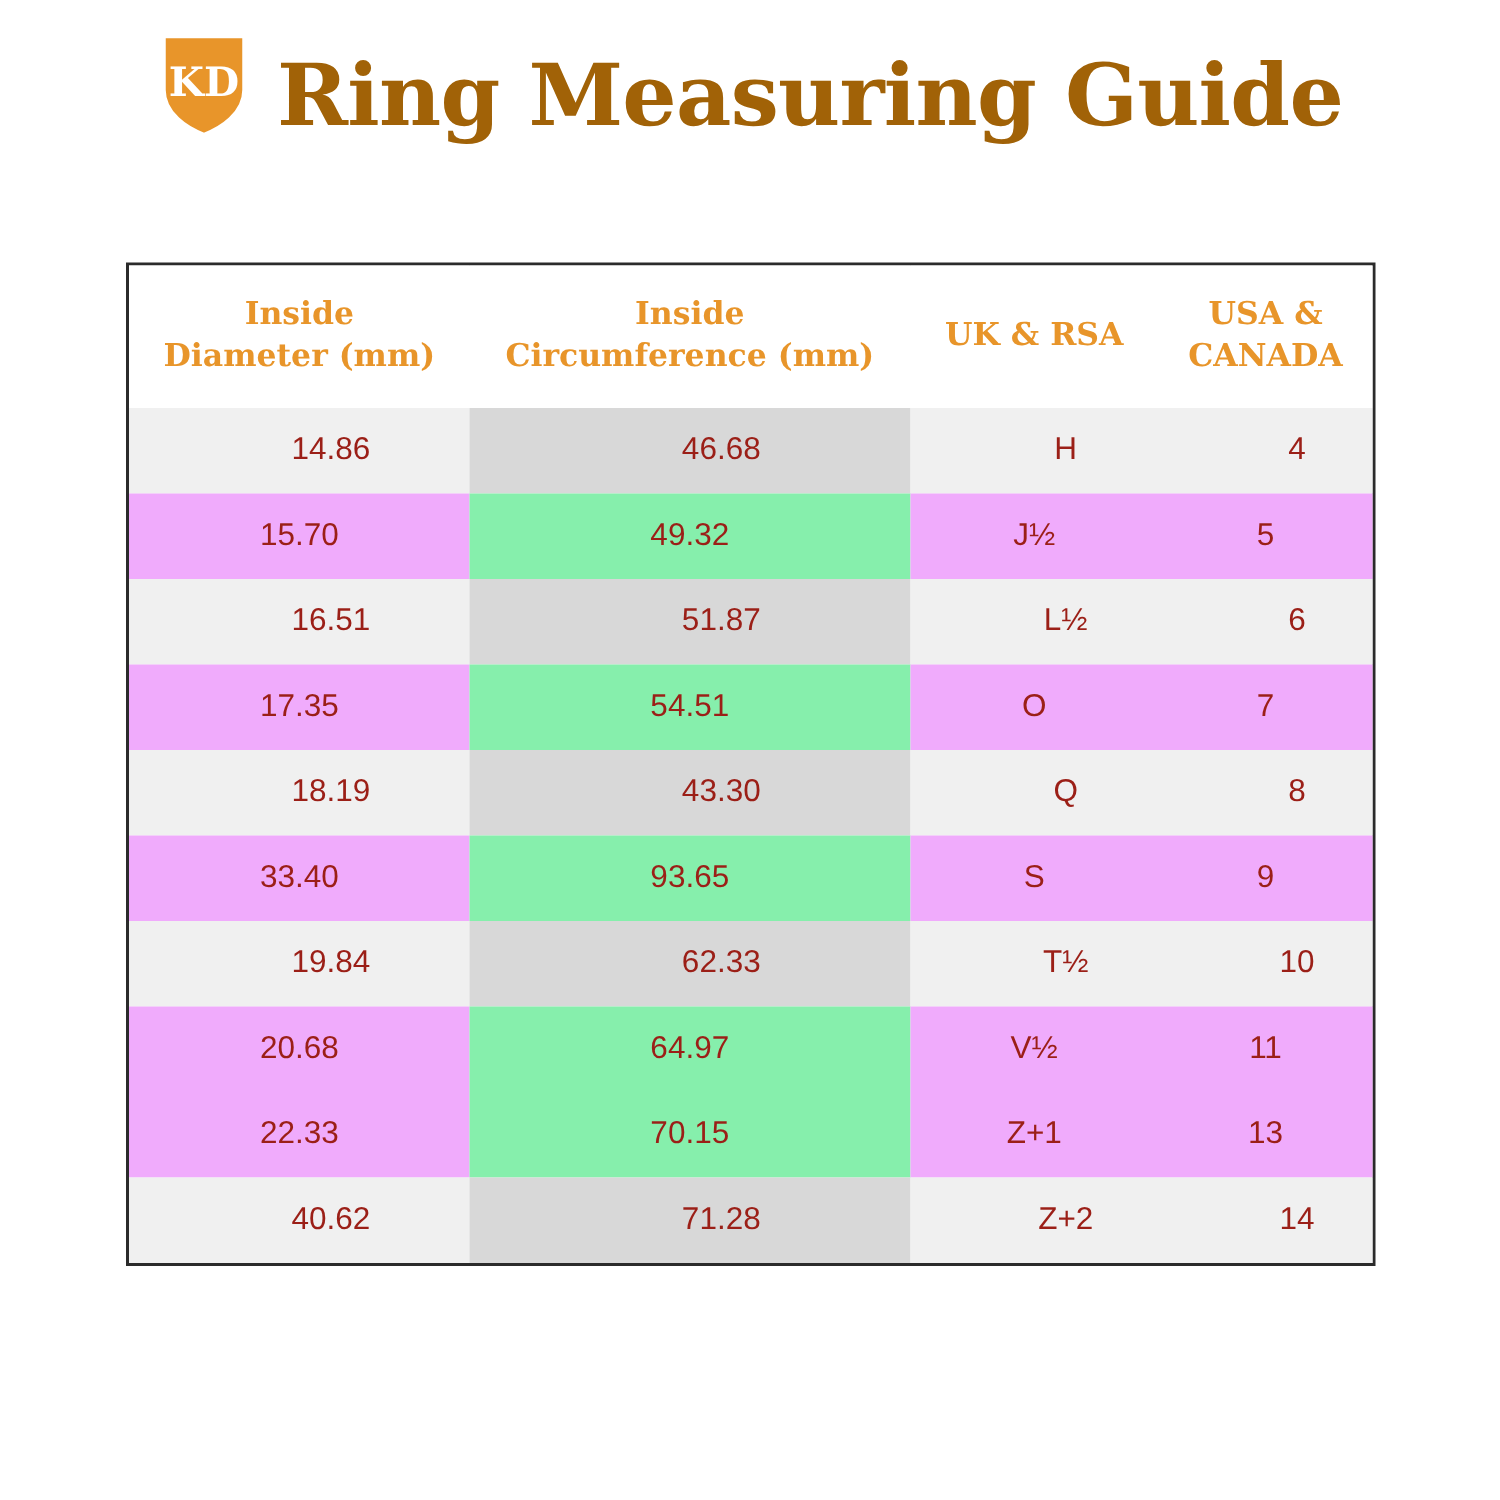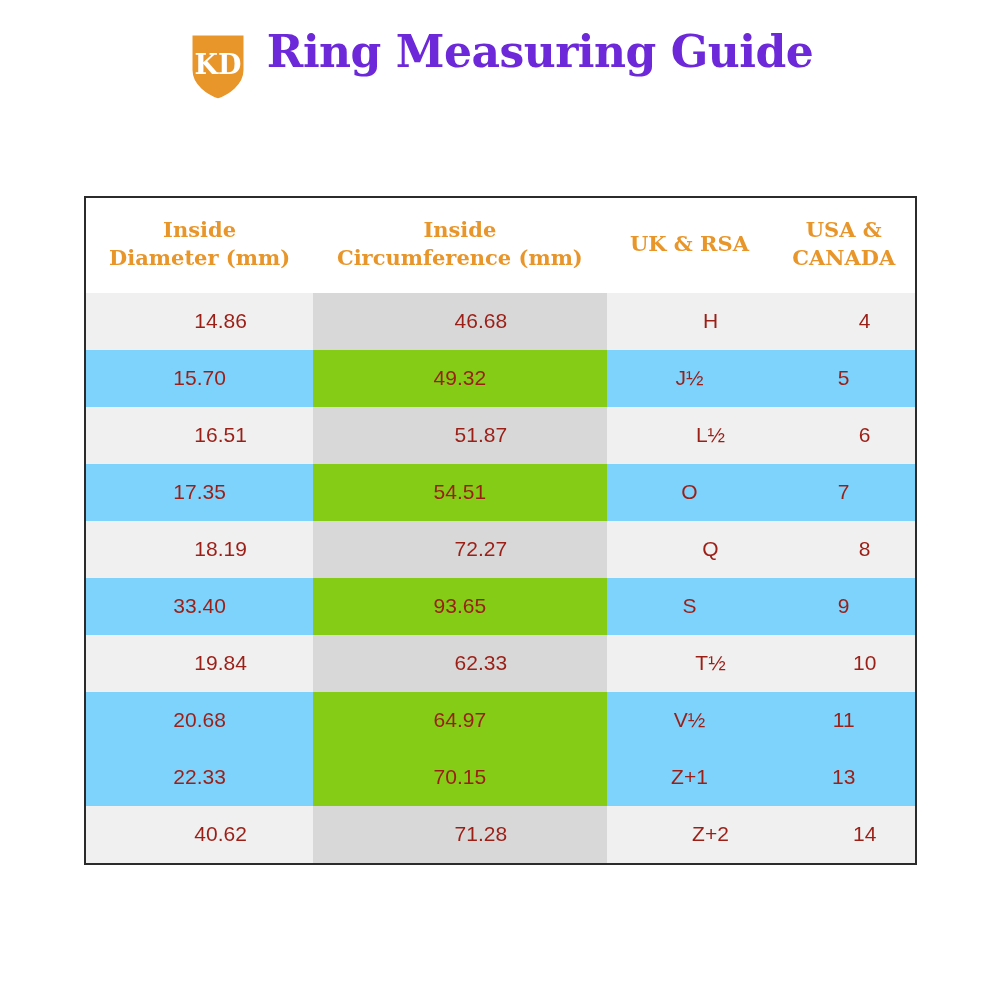--- a/index.html
+++ b/index.html
@@ -18,56 +18,55 @@
     width: 1000px;
     height: 1000px;
     position: relative;
     background: #ffffff;
     box-sizing: border-box;
   }
 
   
   .header {
     display: flex;
-    align-items: flex-start;
+    align-items: flex-end;
     justify-content: center;
     gap: 18px;
     padding-top: 30px;
     height: 92px;
     box-sizing: border-box;
   }
 
   .logo {
     width: 62px;
     height: 72px;
     position: relative;
     flex: 0 0 auto;
   }
   .logo svg { display: block; }
 
   .title {
     font-family: "DejaVu Serif", "Liberation Serif", serif;
     font-weight: bold;
-    font-size: 44px;
+    font-size: 57px;
     line-height: 1;
-    color: #6d28d9;
+    color: #a16207;
     letter-spacing: -0.5px;
     white-space: nowrap;
   }
 
   
   .table-wrap {
     position: absolute;
     left: 84px;
     top: 175px;
     width: 833px;
     border: 2px solid #2b2b2b;
     box-sizing: border-box;
     background: #ffffff;
-    margin-top: 21px;
   }
 
   table.ring-table {
     border-collapse: collapse;
     width: 100%;
     table-layout: fixed;
   }
 
   table.ring-table col.c0 { width: 27.4%; }
   table.ring-table col.c1 { width: 35.4%; }
@@ -92,25 +91,25 @@
     font-size: 21px;
     color: #9b1f17;
     text-align: center;
     padding: 16px 6px;
     border: none;
     height: 25px;
   }
 
   
   tbody tr.stripe td { background: #f0f0f0; padding-left: 48px; }
-  tbody tr.plain  td { background: #7dd3fc; }
+  tbody tr.plain  td { background: #f0abfc; }
 
   
   tbody tr.stripe td.col-shade { background: #d8d8d8; }
-  tbody tr.plain  td.col-shade { background: #84cc16; }
+  tbody tr.plain  td.col-shade { background: #86efac; }
 
   thead th.col-shade-head { background: #e3e3e3; }
 </style>
 </head>
 <body>
 
 <div class="page">
 
   <div class="header">
     <div class="logo">
@@ -170,21 +169,21 @@
           <td>6</td>
         </tr>
         <tr class="plain">
           <td>17.35</td>
           <td class="col-shade">54.51</td>
           <td>O</td>
           <td>7</td>
         </tr>
         <tr class="stripe">
           <td>18.19</td>
-          <td class="col-shade">72.27</td>
+          <td class="col-shade">43.30</td>
           <td>Q</td>
           <td>8</td>
         </tr>
         <tr class="plain">
           <td>33.40</td>
           <td class="col-shade">93.65</td>
           <td>S</td>
           <td>9</td>
         </tr>
         <tr class="stripe">

